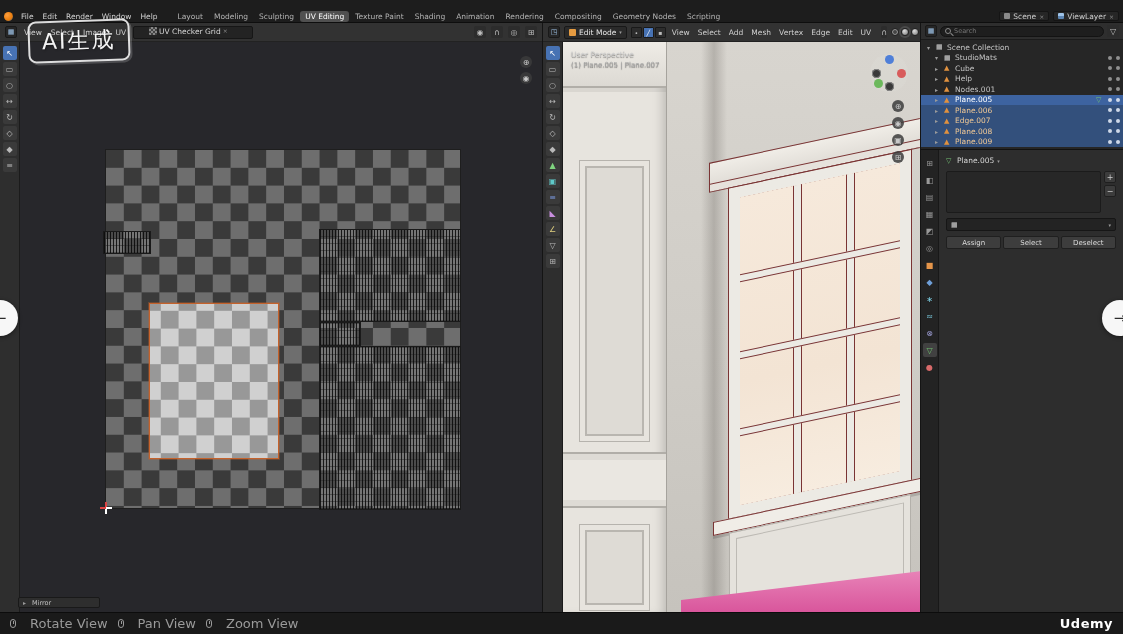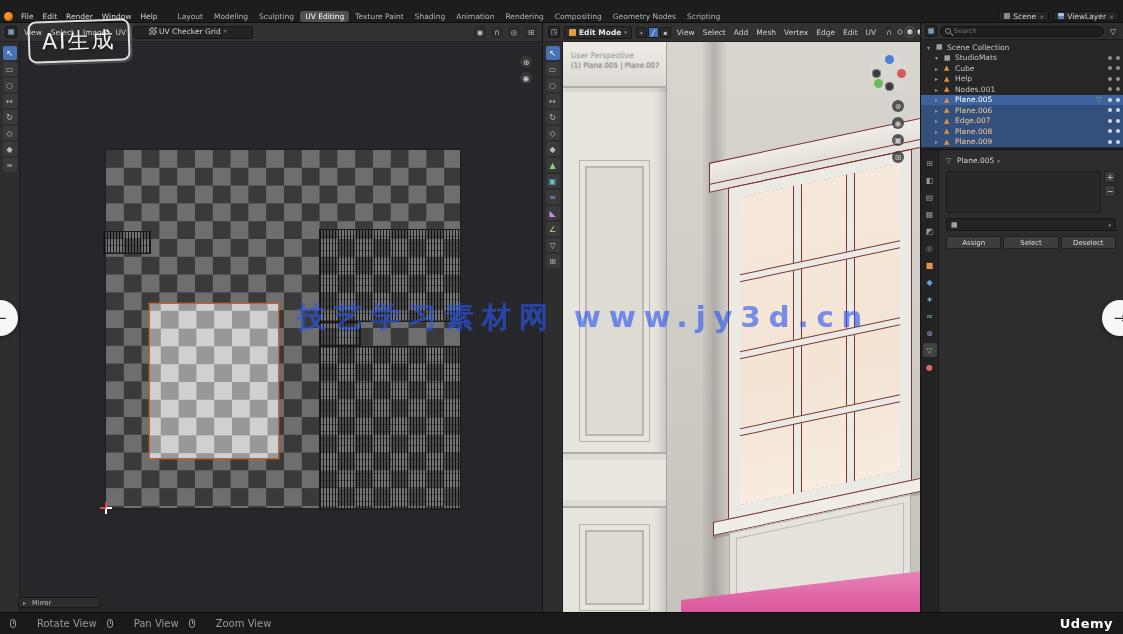--- a/index.html
+++ b/index.html
@@ -32,21 +32,21 @@
   .uv-pane{left:0;width:543px;}
   .vp-pane{left:543px;width:378px;}
   .right-col{left:921px;width:202px;border-right:none;background:#262626;}
   .editor-header{height:19px;background:#323232;border-bottom:1px solid #222;display:flex;align-items:center;gap:5px;padding:0 5px;font-size:7.5px;}
   .hdr-icon{width:12px;height:12px;background:#262626;border:1px solid #191919;border-radius:2px;display:flex;align-items:center;justify-content:center;font-size:7px;color:#9ec3e8;flex:0 0 auto;}
   .hdr-menu{color:#d0d0d0;padding:0 2px;white-space:nowrap;}
   .hdr-spacer{flex:1;}
   .hdr-mini{width:12px;height:12px;border-radius:2px;display:flex;align-items:center;justify-content:center;color:#bdbdbd;font-size:8px;background:#2c2c2c;}
   .img-field{display:flex;align-items:flex-start;gap:2px;background:#232323;border:1px solid #161616;border-radius:2px;height:13px;padding:0 15px;color:#d8d8d8;min-width:120px;}
   .img-thumb{width:8px;height:8px;background:repeating-conic-gradient(#888 0% 25%,#444 0% 50%);background-size:4px 4px;border-radius:1px;}
-  .mode-pill{display:flex;align-items:center;gap:3px;background:#2a2a2a;border:1px solid #181818;border-radius:2px;height:13px;padding:0 4px;color:#e8e8e8;white-space:nowrap;font-weight:bold;}
+  .mode-pill{display:flex;align-items:center;gap:3px;background:#2a2a2a;border:1px solid #181818;border-radius:2px;height:13px;padding:0 4px;color:#e8e8e8;white-space:nowrap;}
   .cube-ico{width:7px;height:7px;background:#e59b41;border-radius:1px;}
   .caret{font-size:5px;color:#9a9a9a;}
   .selmode{display:flex;gap:1px;}
   .selmode span{width:11px;height:11px;background:#2c2c2c;border:1px solid #191919;border-radius:1px;display:flex;align-items:center;justify-content:center;font-size:6px;color:#bbb;}
   .selmode span.on{background:#4772b3;color:#fff;}
   .shade-set{display:flex;gap:2px;align-items:center;}
   .shade-ball{width:8px;height:8px;border-radius:50%;background:radial-gradient(circle at 35% 30%,#ddd,#777);border:1px solid #222;}
   .shade-ball.wire{background:#444;box-shadow:inset 0 0 0 1px #999;}
   .shade-ball.on{box-shadow:0 0 0 2px #4a4a4a;}
 
@@ -152,21 +152,21 @@
   .vg-wrap{display:flex;gap:3px;margin-top:6px;}
   .vg-list{flex:1;height:42px;background:#272727;border:1px solid #1b1b1b;border-radius:2px;}
   .vg-ops{display:flex;flex-direction:column;gap:2px;}
   .sq-btn{width:12px;height:12px;background:#3c3c3c;border:1px solid #1f1f1f;border-radius:2px;color:#cfcfcf;font-size:8px;display:flex;align-items:center;justify-content:center;}
   .vg-field{margin-top:5px;height:13px;background:#232323;border:1px solid #161616;border-radius:2px;display:flex;align-items:center;gap:3px;padding:0 4px;color:#bdbdbd;}
   .btn-row{display:flex;gap:2px;margin-top:5px;}
   .btn{flex:1;height:13px;background:#3d3d3d;border:1px solid #1f1f1f;border-radius:2px;display:flex;align-items:center;justify-content:center;font-size:7px;color:#dcdcdc;}
 
   
   .statusbar{position:absolute;left:0;bottom:0;width:100%;height:22px;background:#1a1a1a;border-top:1px solid #0c0c0c;display:flex;align-items:center;padding:0 10px;gap:10px;z-index:10;}
-  .hint{display:flex;align-items:center;gap:21px;color:#9a9a9a;font-size:10px;white-space:nowrap;}
+  .hint{display:flex;align-items:center;gap:14px;color:#9a9a9a;font-size:13px;white-space:nowrap;}
   .mouse-ico{width:6px;height:9px;border:1px solid #9a9a9a;border-radius:3px;position:relative;}
   .mouse-ico::after{content:"";position:absolute;left:2px;top:1px;width:1px;height:3px;background:#9a9a9a;}
   .brand{margin-left:auto;color:#fff;font-size:13px;font-weight:bold;letter-spacing:.5px;}
 
   
   .operator-box{position:absolute;left:18px;top:597px;width:82px;height:11px;background:#2e2e2e;border:1px solid #191919;border-radius:2px;display:flex;align-items:center;gap:3px;padding:0 4px;font-size:6.5px;color:#c0c0c0;z-index:6;}
   .ai-badge{position:absolute;left:28px;top:20px;padding:4px 12px;border:2.5px solid rgba(255,255,255,.85);border-radius:8px;color:rgba(255,255,255,.95);font-size:22px;letter-spacing:2px;transform:rotate(-2deg);z-index:50;text-shadow:1px 1px 2px rgba(0,0,0,.35);box-shadow:2px 2px 0 rgba(255,255,255,.18);}
   .watermark{position:absolute;left:297px;top:298px;font-size:29px;font-weight:bold;letter-spacing:8px;color:#2b57f0;opacity:.62;z-index:49;white-space:nowrap;text-shadow:0 0 1px rgba(43,87,240,.4);}
   .nav-arrow{position:absolute;top:300px;width:36px;height:36px;border-radius:50%;background:#f7f7f7;color:#2b2b2b;display:flex;align-items:center;justify-content:center;font-size:15px;z-index:60;box-shadow:0 1px 4px rgba(0,0,0,.45);}
   .nav-left{left:-18px;}
@@ -511,17 +511,16 @@
       <span>Pan View</span>
     </span>
     <span class="hint">
       <span class="mouse-ico"></span>
       <span>Zoom View</span>
     </span>
     <span class="brand">Udemy</span>
   </div>
 
   <div class="ai-badge">AI生成</div>
-  <div class="watermark">技艺学习素材网 www.jy3d.cn</div>
   <div class="nav-arrow nav-left">←</div>
   <div class="nav-arrow nav-right">→</div>
 
 </div>
 
 </body></html>

